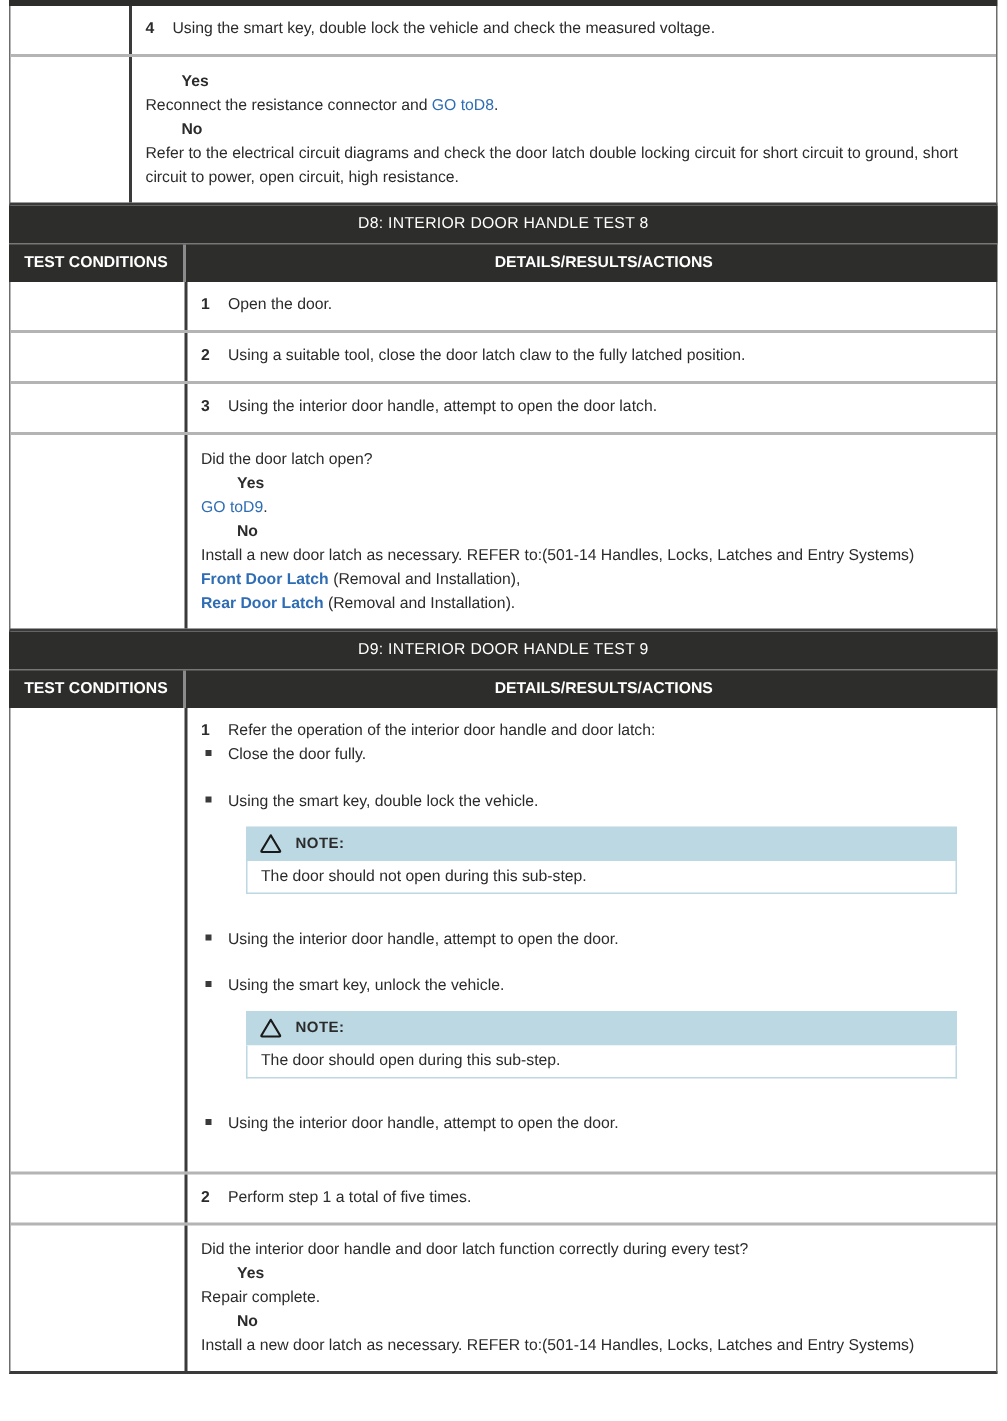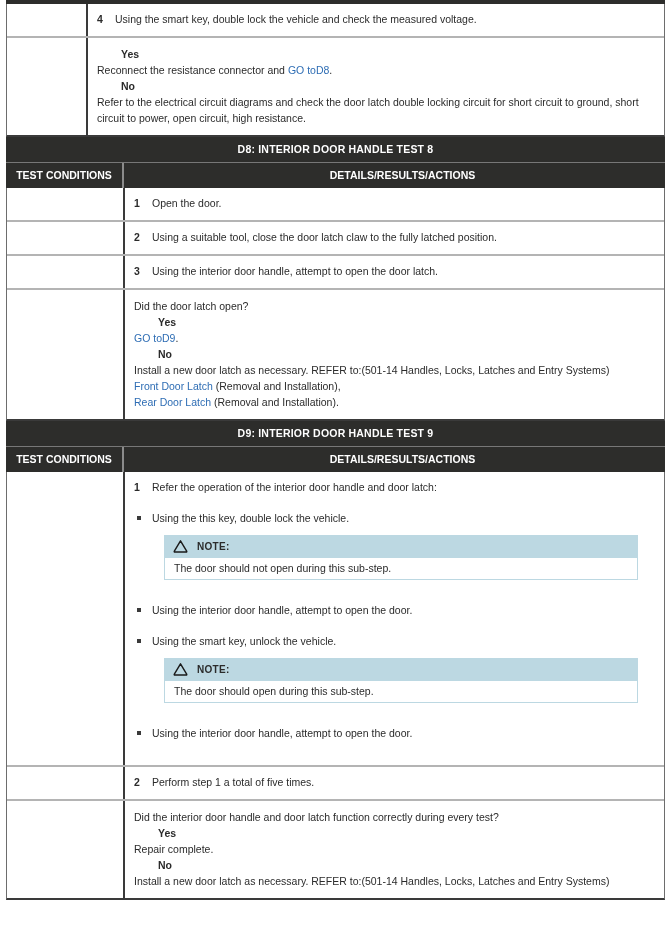--- a/index.html
+++ b/index.html
@@ -58,21 +58,21 @@
   .det-cell {
     flex: 1 1 auto;
     box-sizing: border-box;
     padding: 8px 10px 9px 9px;
   }
 
   
   .sec-title {
     background: #2d2d2b;
     color: #ffffff;
-    font-weight: bold;
+    font-weight: normal;
     font-size: 10.5px;
     text-align: center;
     letter-spacing: .2px;
     padding: 6px 0 7px 0;
     box-sizing: border-box;
     width: 659px;
     margin: 0 auto;
     border-left: 1px solid #2d2d2b;
     border-right: 1px solid #2d2d2b;
   }
@@ -147,21 +147,21 @@
   
   .q { font-size: 10.5px; line-height: 16px; }
   .ans {
     font-weight: bold;
     font-size: 10.5px;
     line-height: 16px;
     padding-left: 24px;
   }
   .res { font-size: 10.5px; line-height: 16px; }
   .lnk { color: #2e6db4; }
-  .lnk.b { font-weight: normal; }
+  .lnk.b { font-weight: bold; }
 
   
   .note {
     margin: 9px 0 16px 30px;
     width: 474px;
     box-sizing: border-box;
   }
   .note-hd {
     background: #bcd8e2;
     display: flex;
@@ -281,26 +281,30 @@
 
     <div class="row">
       <div class="cond-cell wide"></div>
       <div class="det-cell">
 
         <div class="step">
           <span class="step-num">1</span>
           <span class="step-txt">Refer the operation of the interior door handle and door latch:</span>
         </div>
 
+        <div class="sub">
+          <span class="bullet"><i></i></span>
+          <span class="sub-txt">Close the door fully.</span>
+        </div>
 
         <div class="gap-sm"></div>
 
         <div class="sub">
           <span class="bullet"><i></i></span>
-          <span class="sub-txt">Using the this key, double lock the vehicle.</span>
+          <span class="sub-txt">Using the smart key, double lock the vehicle.</span>
         </div>
 
         <div class="note">
           <div class="note-hd">
             <svg class="tri" viewBox="0 0 20 18">
               <path d="M10 2.2 L17.4 14.6 Q17.9 15.6 16.8 15.6 L3.2 15.6 Q2.1 15.6 2.6 14.6 Z" fill="none" stroke="#1a1a1a" stroke-width="1.7" stroke-linejoin="round"></path>
             </svg>
             <span class="lbl">NOTE:</span>
           </div>
           <div class="note-bd">The door should not open during this sub-step.</div>

